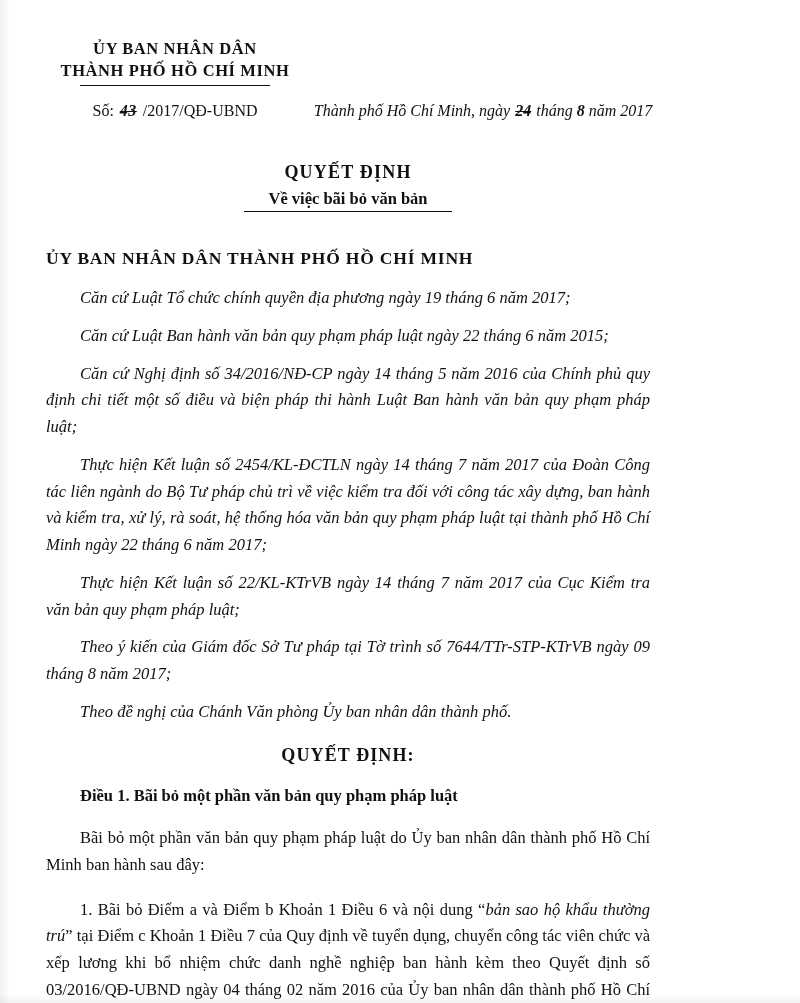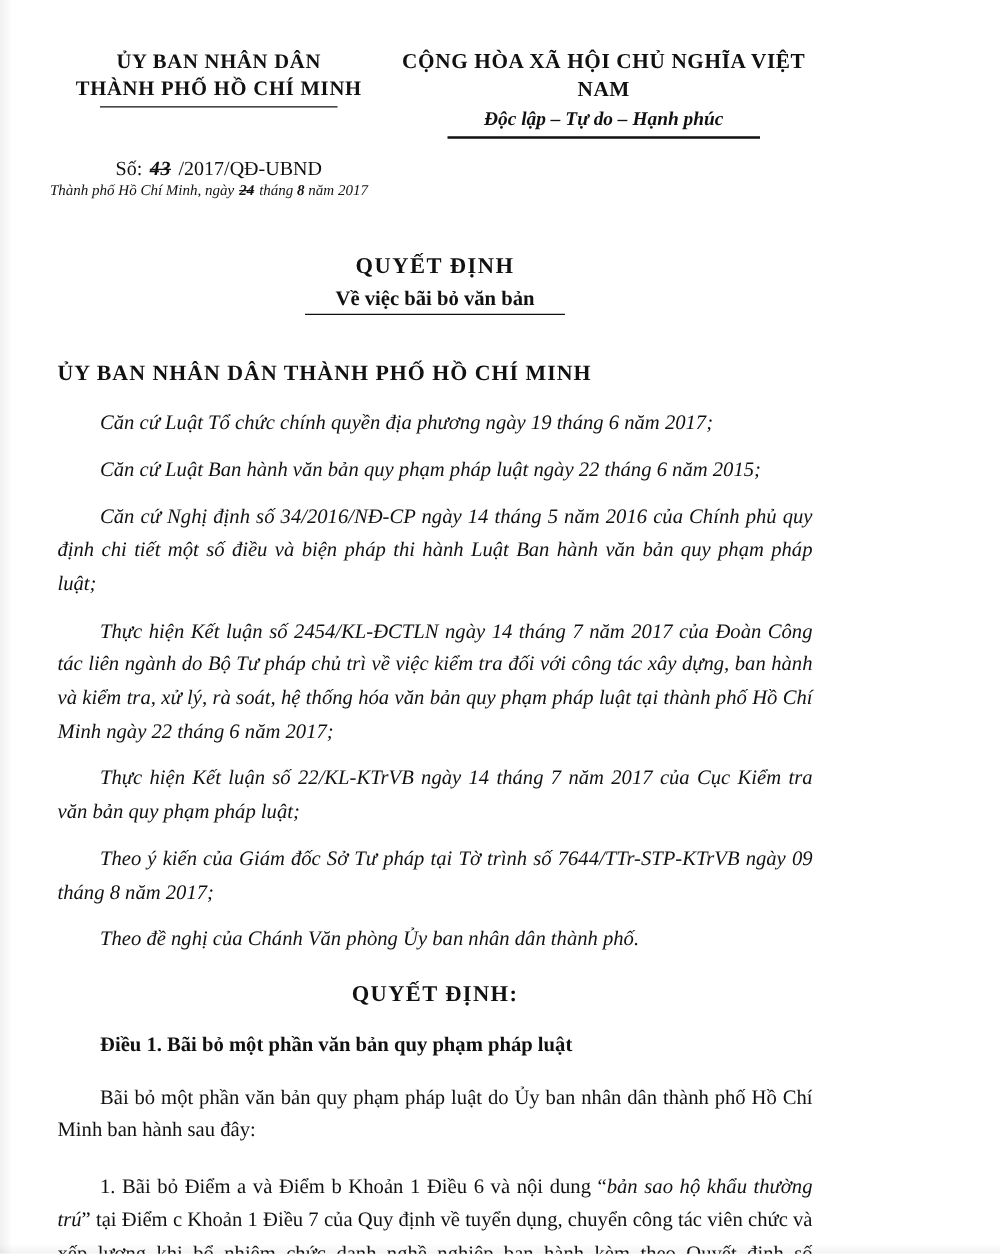--- a/index.html
+++ b/index.html
@@ -74,42 +74,42 @@
     height: 1.4px;
     background: #111;
     margin: 2px auto 0 auto;
   }
   .rule-left { width: 190px; }
   .rule-right { width: 250px; }
 
   
   .meta-row {
     display: flex;
-    flex-direction: column;
+    flex-direction: row;
     align-items: baseline;
     padding: 16px 40px 0 40px;
     box-sizing: border-box;
   }
   .meta-left {
     width: 270px;
     text-align: center;
     font-size: 16px;
   }
   .meta-left .num-handwritten {
     font-style: italic;
     font-weight: bold;
     letter-spacing: 0.5px;
     text-decoration: line-through;
     text-decoration-thickness: 1px;
     padding: 0 2px;
   }
   .meta-right {
     flex: 1;
     text-align: center;
-    font-size: 12px;
+    font-size: 16px;
     font-style: italic;
   }
   .date-strike {
     text-decoration: line-through;
     text-decoration-thickness: 1.2px;
     font-weight: bold;
     padding: 0 1px;
   }
   .date-bold {
     font-weight: bold;
@@ -203,27 +203,20 @@
   <div class="scan-edge-bottom"></div>
 
   <div class="header">
     <div class="header-left">
       <div class="org-line1">ỦY BAN NHÂN DÂN</div>
       <div class="org-line2">
         <span>THÀNH PHỐ HỒ CHÍ MINH</span>
         <span class="underline-rule rule-left"></span>
       </div>
     </div>
-    <div class="header-right">
-      <div class="nation-line1">CỘNG HÒA XÃ HỘI CHỦ NGHĨA VIỆT NAM</div>
-      <div class="nation-line2">
-        <span>Độc lập – Tự do – Hạnh phúc</span>
-        <span class="underline-rule rule-right"></span>
-      </div>
-    </div>
   </div>
 
   <div class="meta-row">
     <div class="meta-left">
       <span>Số:</span>
       <span class="num-handwritten">43</span>
       <span>/2017/QĐ-UBND</span>
     </div>
     <div class="meta-right">
       <span>Thành phố Hồ Chí Minh, ngày</span>

